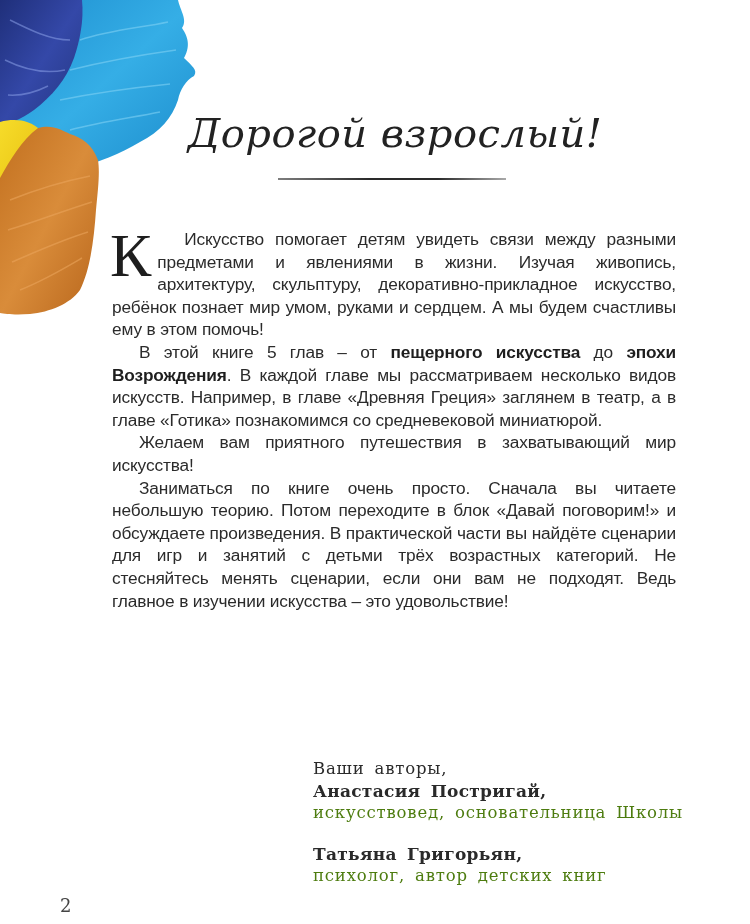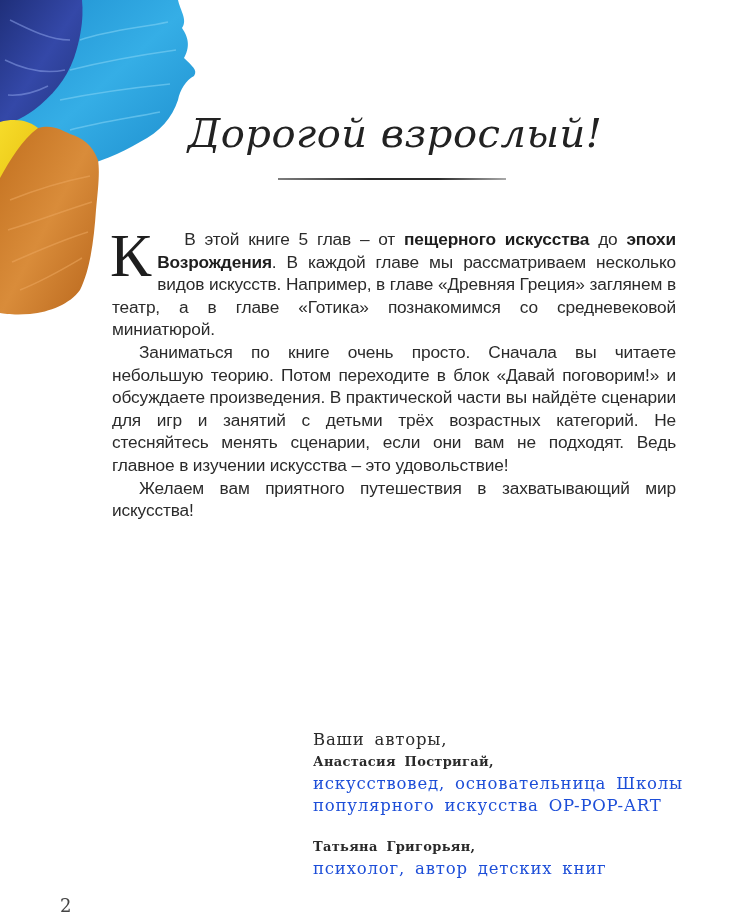--- a/index.html
+++ b/index.html
@@ -71,36 +71,36 @@
       color: #1e1e1e;
     }
     .body-text b {
       font-weight: bold;
       color: #1e1e1e;
       margin-top: 40px;
     }
     .signature {
       position: absolute;
       left: 313px;
-      top: 729px;
+      top: 758px;
       font-family: "DejaVu Serif", serif;
       font-size: 16.5px;
       line-height: 22px;
       color: #2a2a2a;
       letter-spacing: 0.8px;
       word-spacing: 4px;
     }
     .signature .name {
       font-weight: bold;
-      font-size: 13px;
+      font-size: 17px;
       letter-spacing: 0.3px;
     }
     .signature .role {
       font-weight: normal;
-      color: #1d4ed8;
+      color: #4d7c0f;
     }
     .signature .gap {
       height: 19px;
     }
     .page-number {
       position: absolute;
       left: 60px;
       top: 895px;
       font-family: "DejaVu Serif", serif;
       font-size: 18px;
@@ -143,28 +143,28 @@
 
   <path d="M0 178 C10 160 22 140 38 128 C52 124 62 130 70 134 C82 138 92 144 98 160 C100 172 98 190 96 210 C94 240 90 270 80 290 C70 304 50 312 30 314 C15 315 5 314 0 313 Z" fill="url(#gOrange)"></path>
   <path d="M10 200 C35 190 60 182 90 176 M8 230 C35 222 60 212 92 202 M12 262 C40 250 62 240 88 232 M20 290 C45 280 65 268 82 258" stroke="#eaa45a" stroke-width="1.6" fill="none" opacity="0.6"></path>
 </svg>
 
 <div class="title">Дорогой взрослый!</div>
 <div class="title-rule"></div>
 
 <div class="body-text">
   <p class="first"><span class="drop-cap">К</span></p>
+  <p>Искусство помогает детям увидеть связи между разными предметами и явлениями в жизни. Изучая живопись, архитектуру, скульптуру, декоративно-прикладное искусство, ребёнок познает мир умом, руками и сердцем. А мы будем счастливы ему в этом помочь!</p>
   <p><span>В этой книге 5 глав – от </span><b>пещерного искусства</b><span> до </span><b>эпохи Возрождения</b><span>. В каждой главе мы рассматриваем несколько видов искусств. Например, в главе «Древняя Греция» заглянем в театр, а в главе «Готика» познакомимся со средневековой миниатюрой.</span></p>
+  <p>Желаем вам приятного путешествия в захватывающий мир искусства!</p>
   <p>Заниматься по книге очень просто. Сначала вы читаете небольшую теорию. Потом переходите в блок «Давай поговорим!» и обсуждаете произведения. В практической части вы найдёте сценарии для игр и занятий с детьми трёх возрастных категорий. Не стесняйтесь менять сценарии, если они вам не подходят. Ведь главное в изучении искусства – это удовольствие!</p>
-  <p>Желаем вам приятного путешествия в захватывающий мир искусства!</p>
 </div>
 
 <div class="signature">
   <div>Ваши авторы,</div>
   <div class="name">Анастасия Постригай,</div>
   <div class="role">искусствовед, основательница Школы</div>
-  <div class="role">популярного искусства OP-POP-ART</div>
   <div class="gap"></div>
   <div class="name">Татьяна Григорьян,</div>
   <div class="role">психолог, автор детских книг</div>
 </div>
 
 <div class="page-number">2</div>
 
 </body></html>

